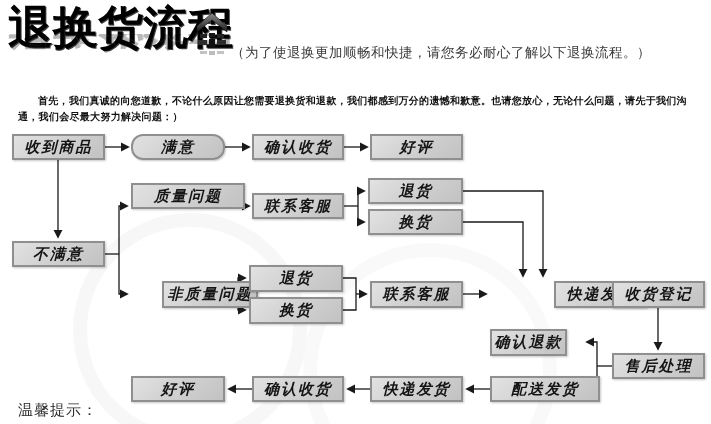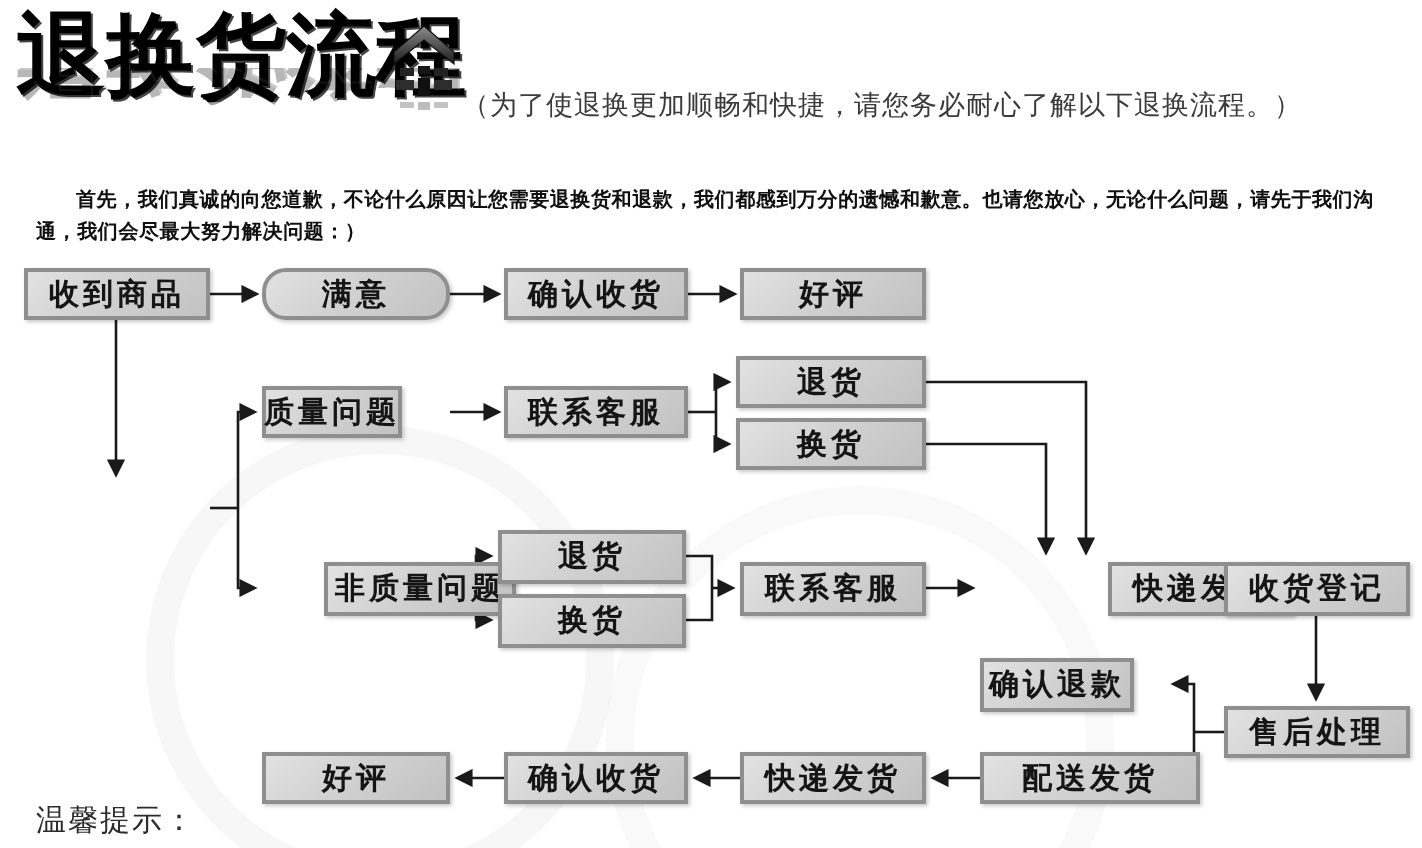--- a/index.html
+++ b/index.html
@@ -28,21 +28,21 @@
     white-space:nowrap;letter-spacing:.5px;
   }
   
   .intro{
     position:absolute;left:18px;top:83px;width:678px;
     font-size:10px;line-height:1.55;color:#101010;text-indent:2em;
     letter-spacing:.3px;
     font-weight:bold;
   }
   
-  .flow{position:absolute;left:0;top:0;width:711px;height:424px;}
+  .flow{position:absolute;left:0;top:0;width:711px;height:424px;font-style:italic;}
   .node{
     position:absolute;box-sizing:border-box;
     background:linear-gradient(140deg,#e2e2e2 0%,#d2d2d2 45%,#c2c2c2 100%);
     border:2px solid #8f8f8f;
     box-shadow:1px 1px 2px rgba(0,0,0,.22);
     display:flex;align-items:center;justify-content:center;
     font-size:15px;font-weight:bold;color:#151515;letter-spacing:2px;
     white-space:nowrap;
   }
   .edges{position:absolute;left:0;top:0;pointer-events:none;}
@@ -129,25 +129,26 @@
       <path d="M370,389 H348" marker-end="url(#arr)"></path>
       <path d="M252,389 H229" marker-end="url(#arr)"></path>
     </g>
   </svg>
 
   <div class="node" style="left:12px;top:134px;width:93px;height:26px;">收到商品</div>
   <div class="node" style="left:131px;top:134px;width:94px;height:26px;border-radius:12px;">满意</div>
   <div class="node" style="left:252px;top:134px;width:92px;height:26px;">确认收货</div>
   <div class="node" style="left:370px;top:134px;width:93px;height:26px;">好评</div>
 
-  <div class="node" style="left:131px;top:193px;width:70px;height:26px;">质量问题</div>
+  <div class="node" style="left:131px;top:183px;width:114px;height:26px;">质量问题</div>
   <div class="node" style="left:252px;top:193px;width:92px;height:26px;">联系客服</div>
   <div class="node" style="left:368px;top:178px;width:95px;height:26px;">退货</div>
   <div class="node" style="left:368px;top:209px;width:95px;height:26px;">换货</div>
 
+  <div class="node" style="left:12px;top:241px;width:93px;height:26px;">不满意</div>
 
   <div class="node" style="left:131px;top:281px;width:96px;height:27px;margin-left:31px;">非质量问题</div>
   <div class="node" style="left:249px;top:265px;width:94px;height:27px;">退货</div>
   <div class="node" style="left:249px;top:297px;width:94px;height:27px;">换货</div>
   <div class="node" style="left:370px;top:281px;width:93px;height:27px;">联系客服</div>
   <div class="node" style="left:509px;top:281px;width:93px;height:27px;margin-left:45px;">快递发回</div>
   <div class="node" style="left:612px;top:281px;width:93px;height:27px;">收货登记</div>
 
   <div class="node" style="left:490px;top:329px;width:77px;height:27px;">确认退款</div>
   <div class="node" style="left:612px;top:353px;width:93px;height:26px;">售后处理</div>

